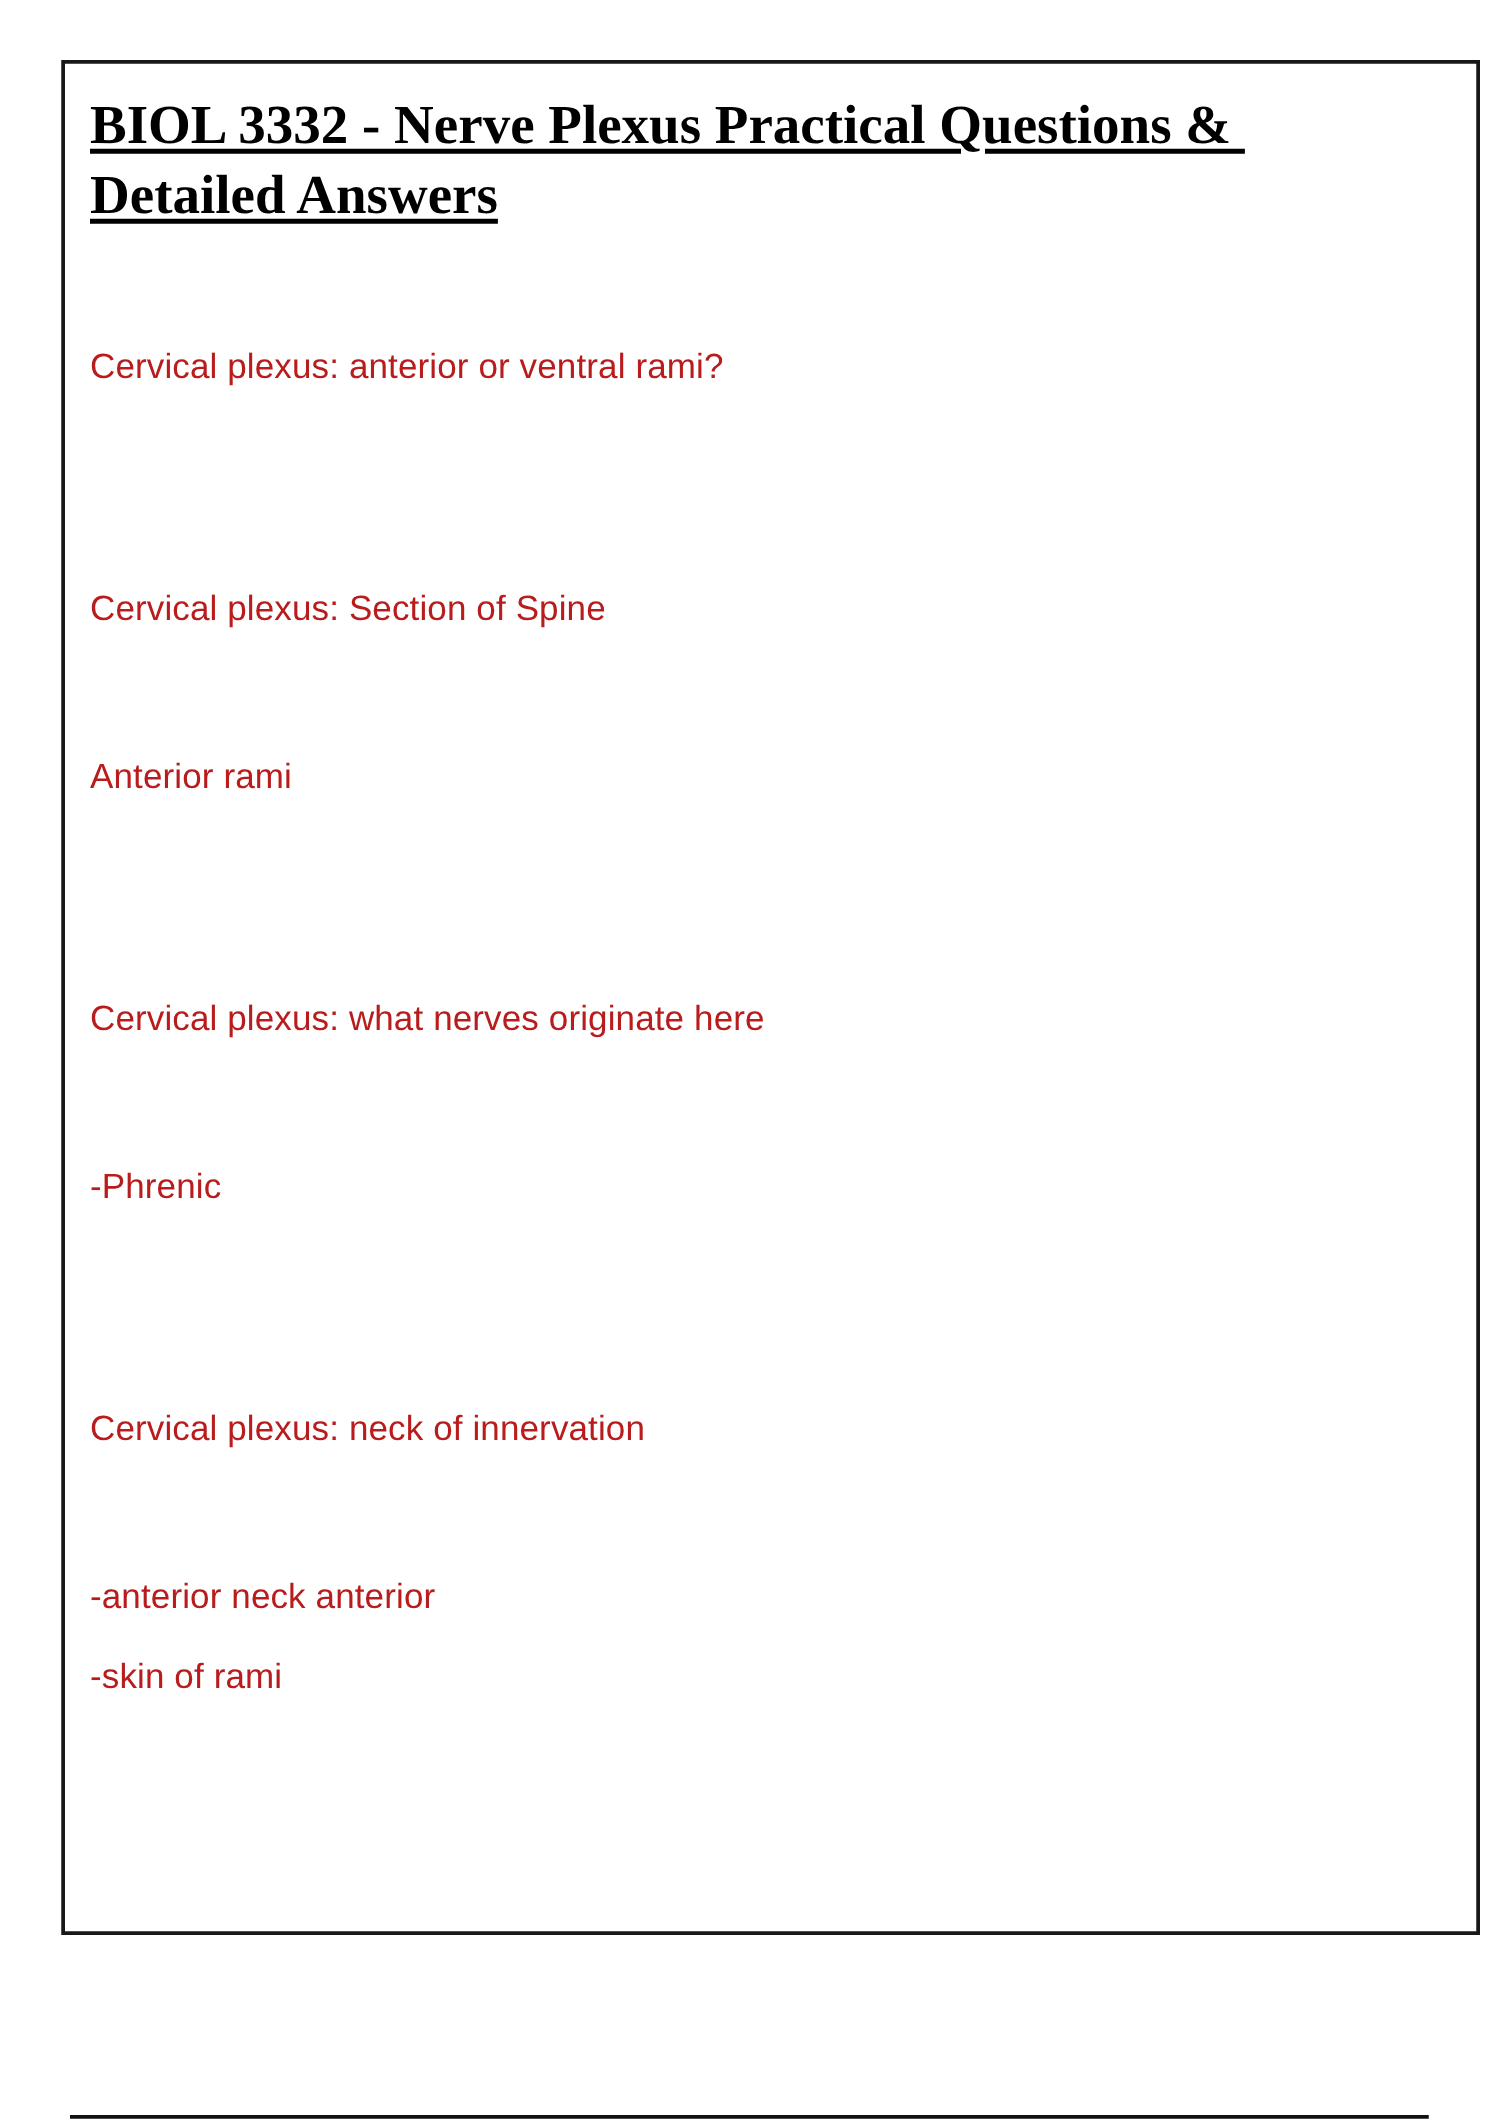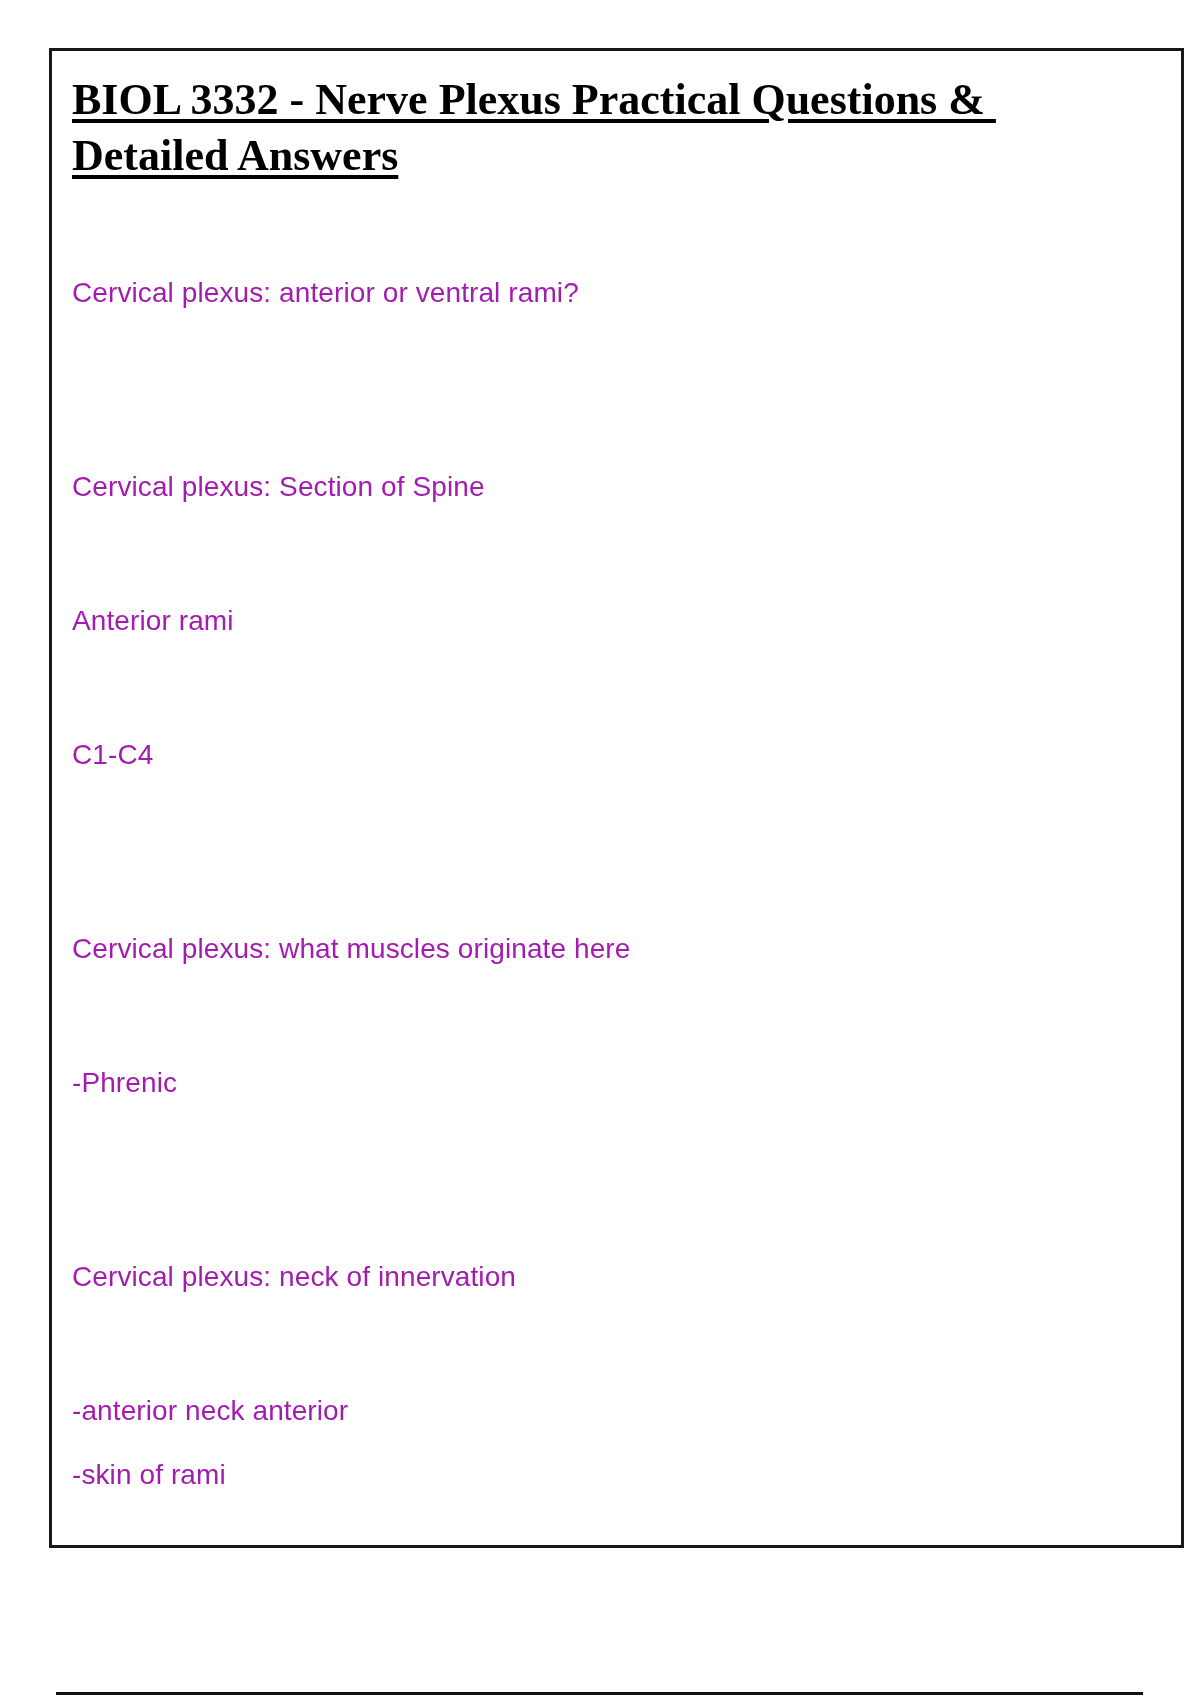--- a/index.html
+++ b/index.html
@@ -37,21 +37,21 @@
   .doc-title .title-line {
     display: block;
     text-decoration: underline;
     text-decoration-thickness: 4px;
     text-underline-offset: 5px;
   }
   .para {
     margin: 0;
     font-size: 28px;
     line-height: 34px;
-    color: #a21caf;
+    color: #b91c1c;
     letter-spacing: 0.1px;
   }
   .gap-first { margin-top: 92px; }
   .gap-qa    { margin-top: 100px; }
   .gap-aq    { margin-top: 160px; }
   .gap-aa    { margin-top: 30px; }
   .bottom-rule {
     position: absolute;
     left: 56px;
     top: 1692px;
@@ -69,23 +69,22 @@
 
     <h1 class="doc-title">
       <span class="title-line">BIOL 3332 - Nerve Plexus Practical Questions &amp;&nbsp;</span>
       <span class="title-line">Detailed Answers</span>
     </h1>
 
     <p class="para gap-first">Cervical plexus: anterior or ventral rami?</p>
     <p class="para gap-aq">Cervical plexus: Section of Spine</p>
 
     <p class="para gap-qa">Anterior rami</p>
-    <p class="para gap-qa">C1-C4</p>
 
-    <p class="para gap-aq">Cervical plexus: what muscles originate here</p>
+    <p class="para gap-aq">Cervical plexus: what nerves originate here</p>
     <p class="para gap-qa">-Phrenic</p>
 
     <p class="para gap-aq">Cervical plexus: neck of innervation</p>
     <p class="para gap-qa">-anterior neck anterior</p>
     <p class="para gap-aa">-skin of rami</p>
 
   </div>
 
   <div class="bottom-rule"></div>
 

